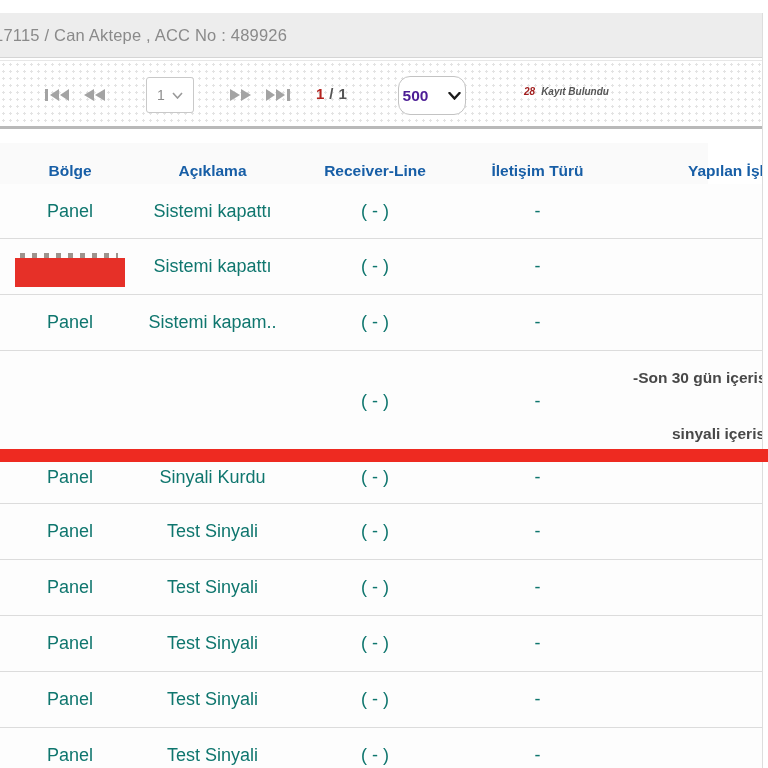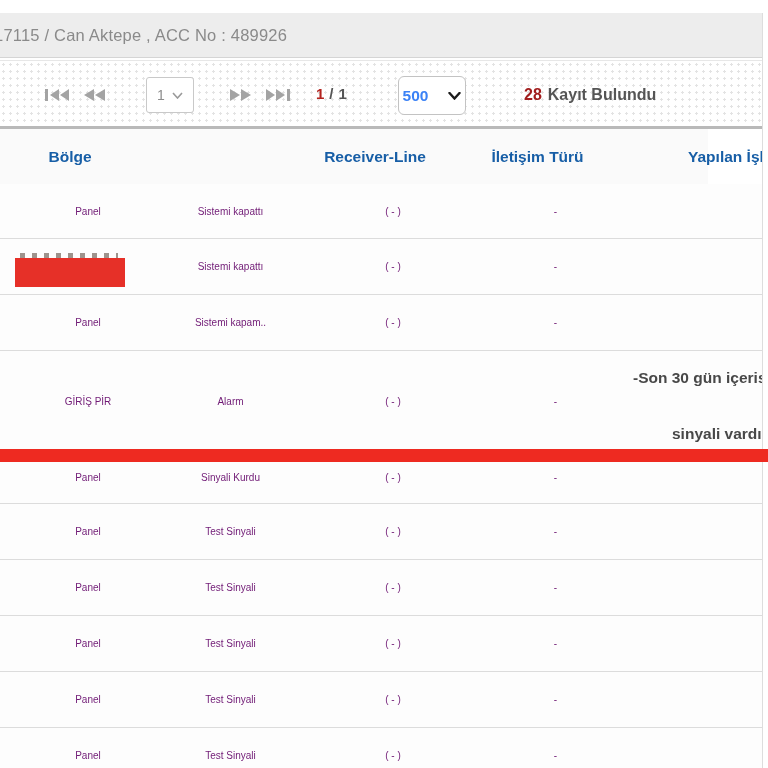--- a/index.html
+++ b/index.html
@@ -20,37 +20,37 @@
   .pgicon svg{display:block;}
   .icon-first{left:44px;}  .icon-prev{left:82px;}
   .icon-next{left:229px;}  .icon-last{left:265px;}
   .pselect{position:absolute;left:146px;top:16px;width:46px;height:34px;background:#fff;
     border:1px solid #c9c9c9;border-radius:3px;display:flex;align-items:center;
     justify-content:center;gap:7px;color:#8d8d8d;font-size:14px;cursor:pointer;}
   .pageind{position:absolute;left:316px;top:24px;font-size:15px;font-weight:bold;
     color:#555;display:flex;gap:5px;}
   .pageind .cur{color:#b3231f;}
   .sizeselect{position:absolute;left:398px;top:15px;width:66px;height:37px;background:#fff;
-    border:1px solid #c3c3c3;border-radius:6px;display:flex;align-items:center;
-    justify-content:center;gap:20px;font-size:15.5px;font-weight:bold;color:#3b82f6;cursor:pointer;}
-  .records{position:absolute;left:524px;top:25px;font-size:16px;font-weight:bold;
-    color:#555;white-space:nowrap;}
+    border:1px solid #c3c3c3;border-radius:12px;display:flex;align-items:center;
+    justify-content:center;gap:20px;font-size:15.5px;font-weight:bold;color:#4c1d95;cursor:pointer;}
+  .records{position:absolute;left:524px;top:25px;font-size:10px;font-weight:bold;
+    color:#555;white-space:nowrap;font-style:italic;}
   .records .cnt{color:#a11d1d;margin-right:6px;}
 
   
   .tabletop{position:absolute;left:0;top:126px;width:768px;height:3px;background:#b9b9b9;}
-  .thead{position:absolute;left:0;top:129px;width:708px;height:55px;background:#fafafa;
+  .thead{position:absolute;left:0;top:143px;width:708px;height:55px;background:#fafafa;
     border-bottom:1px solid #d6d6d6;}
   .hcell{position:absolute;top:0;bottom:0;display:flex;align-items:center;justify-content:center;
     font-size:15.5px;font-weight:bold;color:#175ea6;white-space:nowrap;}
   .rows{position:absolute;left:0;top:184px;width:768px;bottom:0;}
   .trow{position:relative;width:768px;border-bottom:1px solid #dcdcdc;background:#fdfdfd;}
   .trow.noborder{border-bottom:none;}
   .cell{position:absolute;top:0;bottom:0;display:flex;align-items:center;justify-content:center;
-    font-size:10px;color:#701a75;white-space:nowrap;padding-left:18px;}
+    font-size:18px;color:#0f766e;white-space:nowrap;}
   .c1{left:0;width:140px;} .c2{left:140px;width:145px;}
   .c3{left:285px;width:180px;text-align:right;} .c4{left:465px;width:145px;}
   .h5{left:688px;width:300px;justify-content:flex-start;}
   .redactbox{position:absolute;left:15px;top:19px;width:110px;height:29px;background:#e63028;}
   .redactbits{position:absolute;left:20px;top:14px;width:98px;height:5px;opacity:.65;
     background:repeating-linear-gradient(90deg,#6b5a50 0 5px,rgba(0,0,0,0) 5px 12px);}
   .note{position:absolute;font-size:15.5px;font-weight:bold;color:#484848;white-space:nowrap;}
   .note1{left:633px;top:18px;} .note2{left:672px;top:74px;}
   .redbar{position:absolute;left:0;top:449px;width:768px;height:13px;background:#ee2a21;z-index:4;}
   .rightstrip{position:absolute;top:13px;right:0;width:5px;height:755px;background:#fff;
@@ -110,20 +110,21 @@
       </svg>
     </div>
     <div class="records">
       <span class="cnt">28</span><span>Kayıt Bulundu</span>
     </div>
   </div>
 
   <div class="tabletop"></div>
   <div class="thead">
     <div class="hcell c1">Bölge</div>
+    <div class="hcell c2">Açıklama</div>
     <div class="hcell c3">Receiver-Line</div>
     <div class="hcell c4">İletişim Türü</div>
     <div class="hcell h5">Yapılan İşle</div>
   </div>
 
   <div class="rows">
 
     <div class="trow" style="height:54px">
       <div class="cell c1">Panel</div>
       <div class="cell c2">Sistemi kapattı</div>
@@ -140,26 +141,24 @@
     </div>
 
     <div class="trow" style="height:55px">
       <div class="cell c1">Panel</div>
       <div class="cell c2">Sistemi kapam..</div>
       <div class="cell c3">( - )</div>
       <div class="cell c4">-</div>
     </div>
 
     <div class="trow noborder" style="height:100px">
-      <div class="cell c1">GİRİŞ PİR</div>
-      <div class="cell c2">Alarm</div>
       <div class="cell c3">( - )</div>
       <div class="cell c4">-</div>
       <div class="note note1">-Son 30 gün içeris</div>
-      <div class="note note2">sinyali vardı</div>
+      <div class="note note2">sinyali içeris</div>
     </div>
 
     <div class="trow" style="height:52px">
       <div class="cell c1">Panel</div>
       <div class="cell c2">Sinyali Kurdu</div>
       <div class="cell c3">( - )</div>
       <div class="cell c4">-</div>
     </div>
 
     <div class="trow" style="height:55px">

